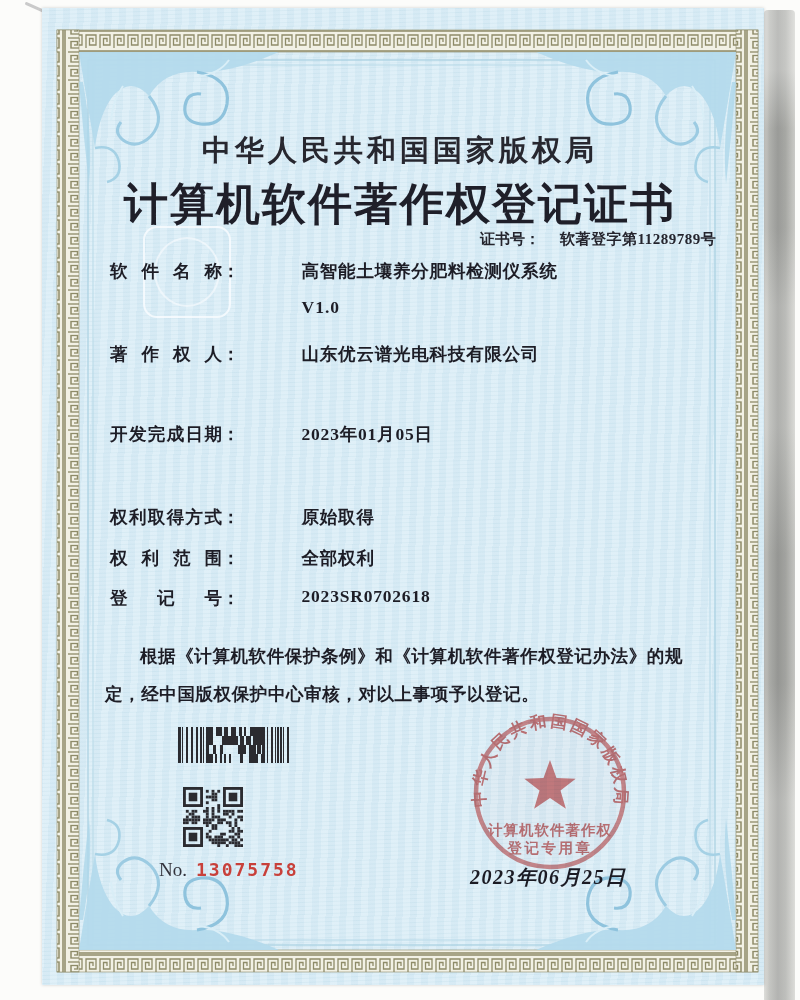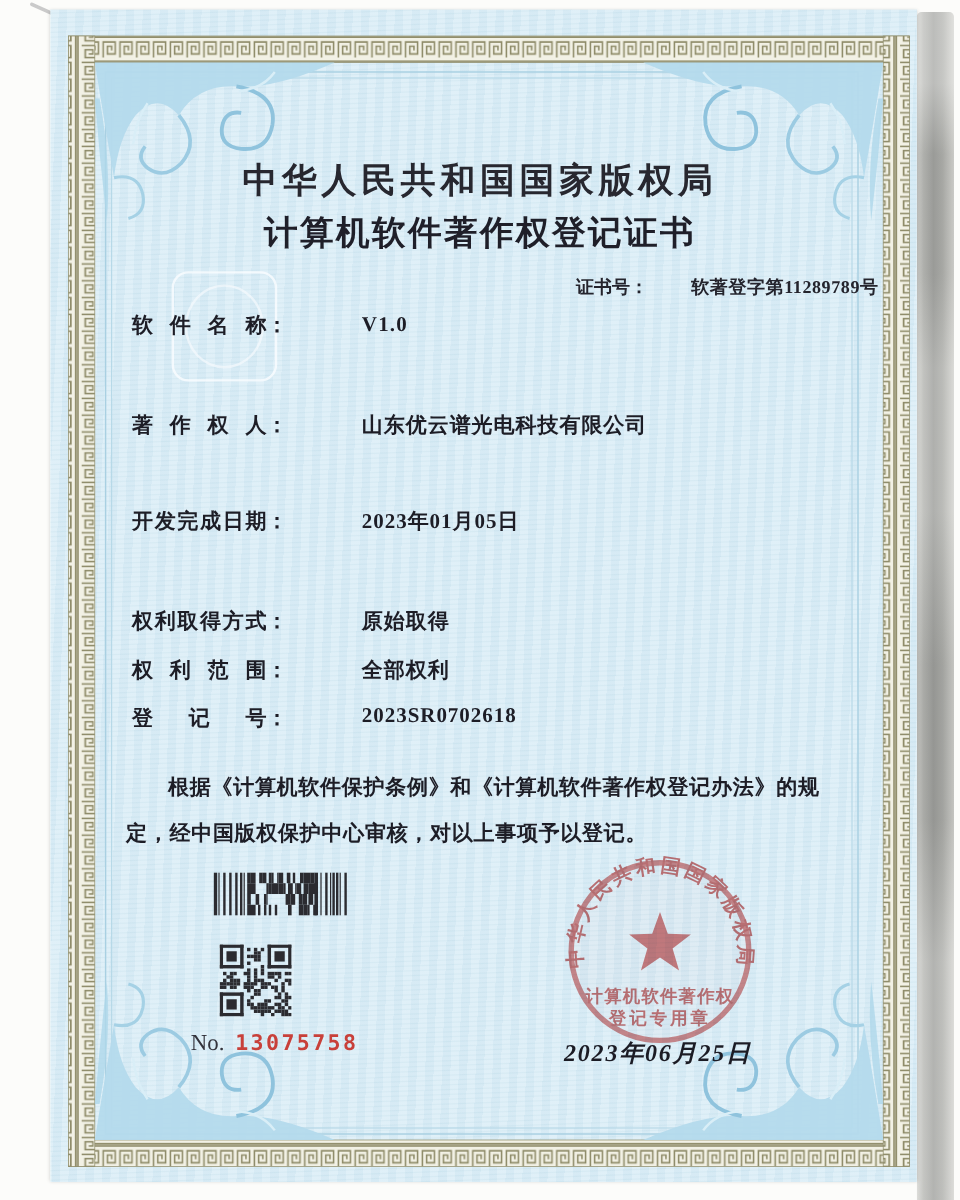--- a/index.html
+++ b/index.html
@@ -26,28 +26,28 @@
     position:absolute;left:24px;top:7px;width:27px;height:3px;background:#97979a;
     transform:rotate(24deg);border-radius:2px;opacity:.5;
   }
   svg.frame{position:absolute;left:0;top:0;width:722px;height:977px;pointer-events:none;}
   .wm{position:absolute;left:101px;top:218px;width:84px;height:88px;
       border:2px solid rgba(250,253,255,.8);border-radius:14px;pointer-events:none;}
   .wm-inner{position:absolute;inset:9px;border:2px solid rgba(247,251,254,.65);border-radius:50%;}
   .t1{position:absolute;top:123px;left:0;width:716px;text-align:center;
       font-size:29px;font-weight:bold;letter-spacing:4px;color:#27272f;}
   .t2{position:absolute;top:167px;left:0;width:716px;text-align:center;
-      font-size:28px;font-weight:bold;letter-spacing:2px;color:#1f1f29;}
+      font-size:44px;font-weight:bold;letter-spacing:2px;color:#1f1f29;}
   .certno{position:absolute;top:222px;left:438px;font-size:15px;font-weight:bold;color:#24242d;}
-  .certno .cv{margin-left:36px;letter-spacing:.5px;}
+  .certno .cv{margin-left:20px;letter-spacing:.5px;}
   .row{position:absolute;left:68px;display:flex;align-items:flex-start;
        font-size:17.5px;font-weight:bold;color:#1d1d26;gap:38px;}
   .jl{display:inline-block;width:112px;text-align:justify;text-align-last:justify;}
   .val{margin-left:24px;letter-spacing:.8px;white-space:nowrap;}
-  .val .v2{margin-top:1px;letter-spacing:1px;}
+  .val .v2{margin-top:14px;letter-spacing:1px;}
   .statement{position:absolute;left:63px;top:629px;width:600px;
        font-size:17.5px;font-weight:bold;line-height:38px;color:#1d1d26;
        text-indent:2em;letter-spacing:.6px;}
   svg.barcode{position:absolute;left:136px;top:719px;width:112px;height:36px;}
   svg.qr{position:absolute;left:141px;top:779px;width:60px;height:60px;}
   .serial{position:absolute;left:117px;top:851px;font-size:19px;color:#33333c;}
   .serial .num{color:#c8403a;font-family:"DejaVu Sans Mono",monospace;font-weight:bold;
        letter-spacing:2px;margin-left:9px;font-size:18px;margin-top:42px;}
   .sign-date{position:absolute;left:428px;top:856px;font-size:20px;font-weight:bold;
        color:#1b1b24;letter-spacing:1.5px;font-style:italic;}
@@ -105,20 +105,21 @@
   <div class="t1">中华人民共和国国家版权局</div>
   <div class="t2">计算机软件著作权登记证书</div>
 
   <div class="certno">
     <span>证书号：</span><span class="cv">软著登字第11289789号</span>
   </div>
 
   <div class="row" style="top:251px">
     <span><span class="jl">软件名称</span><span>：</span></span>
     <span class="val">
+      <div>高智能土壤养分肥料检测仪系统</div>
       <div class="v2">V1.0</div>
     </span>
   </div>
 
   <div class="row" style="top:334px">
     <span><span class="jl">著作权人</span><span>：</span></span>
     <span class="val">山东优云谱光电科技有限公司</span>
   </div>
 
   <div class="row" style="top:414px">

